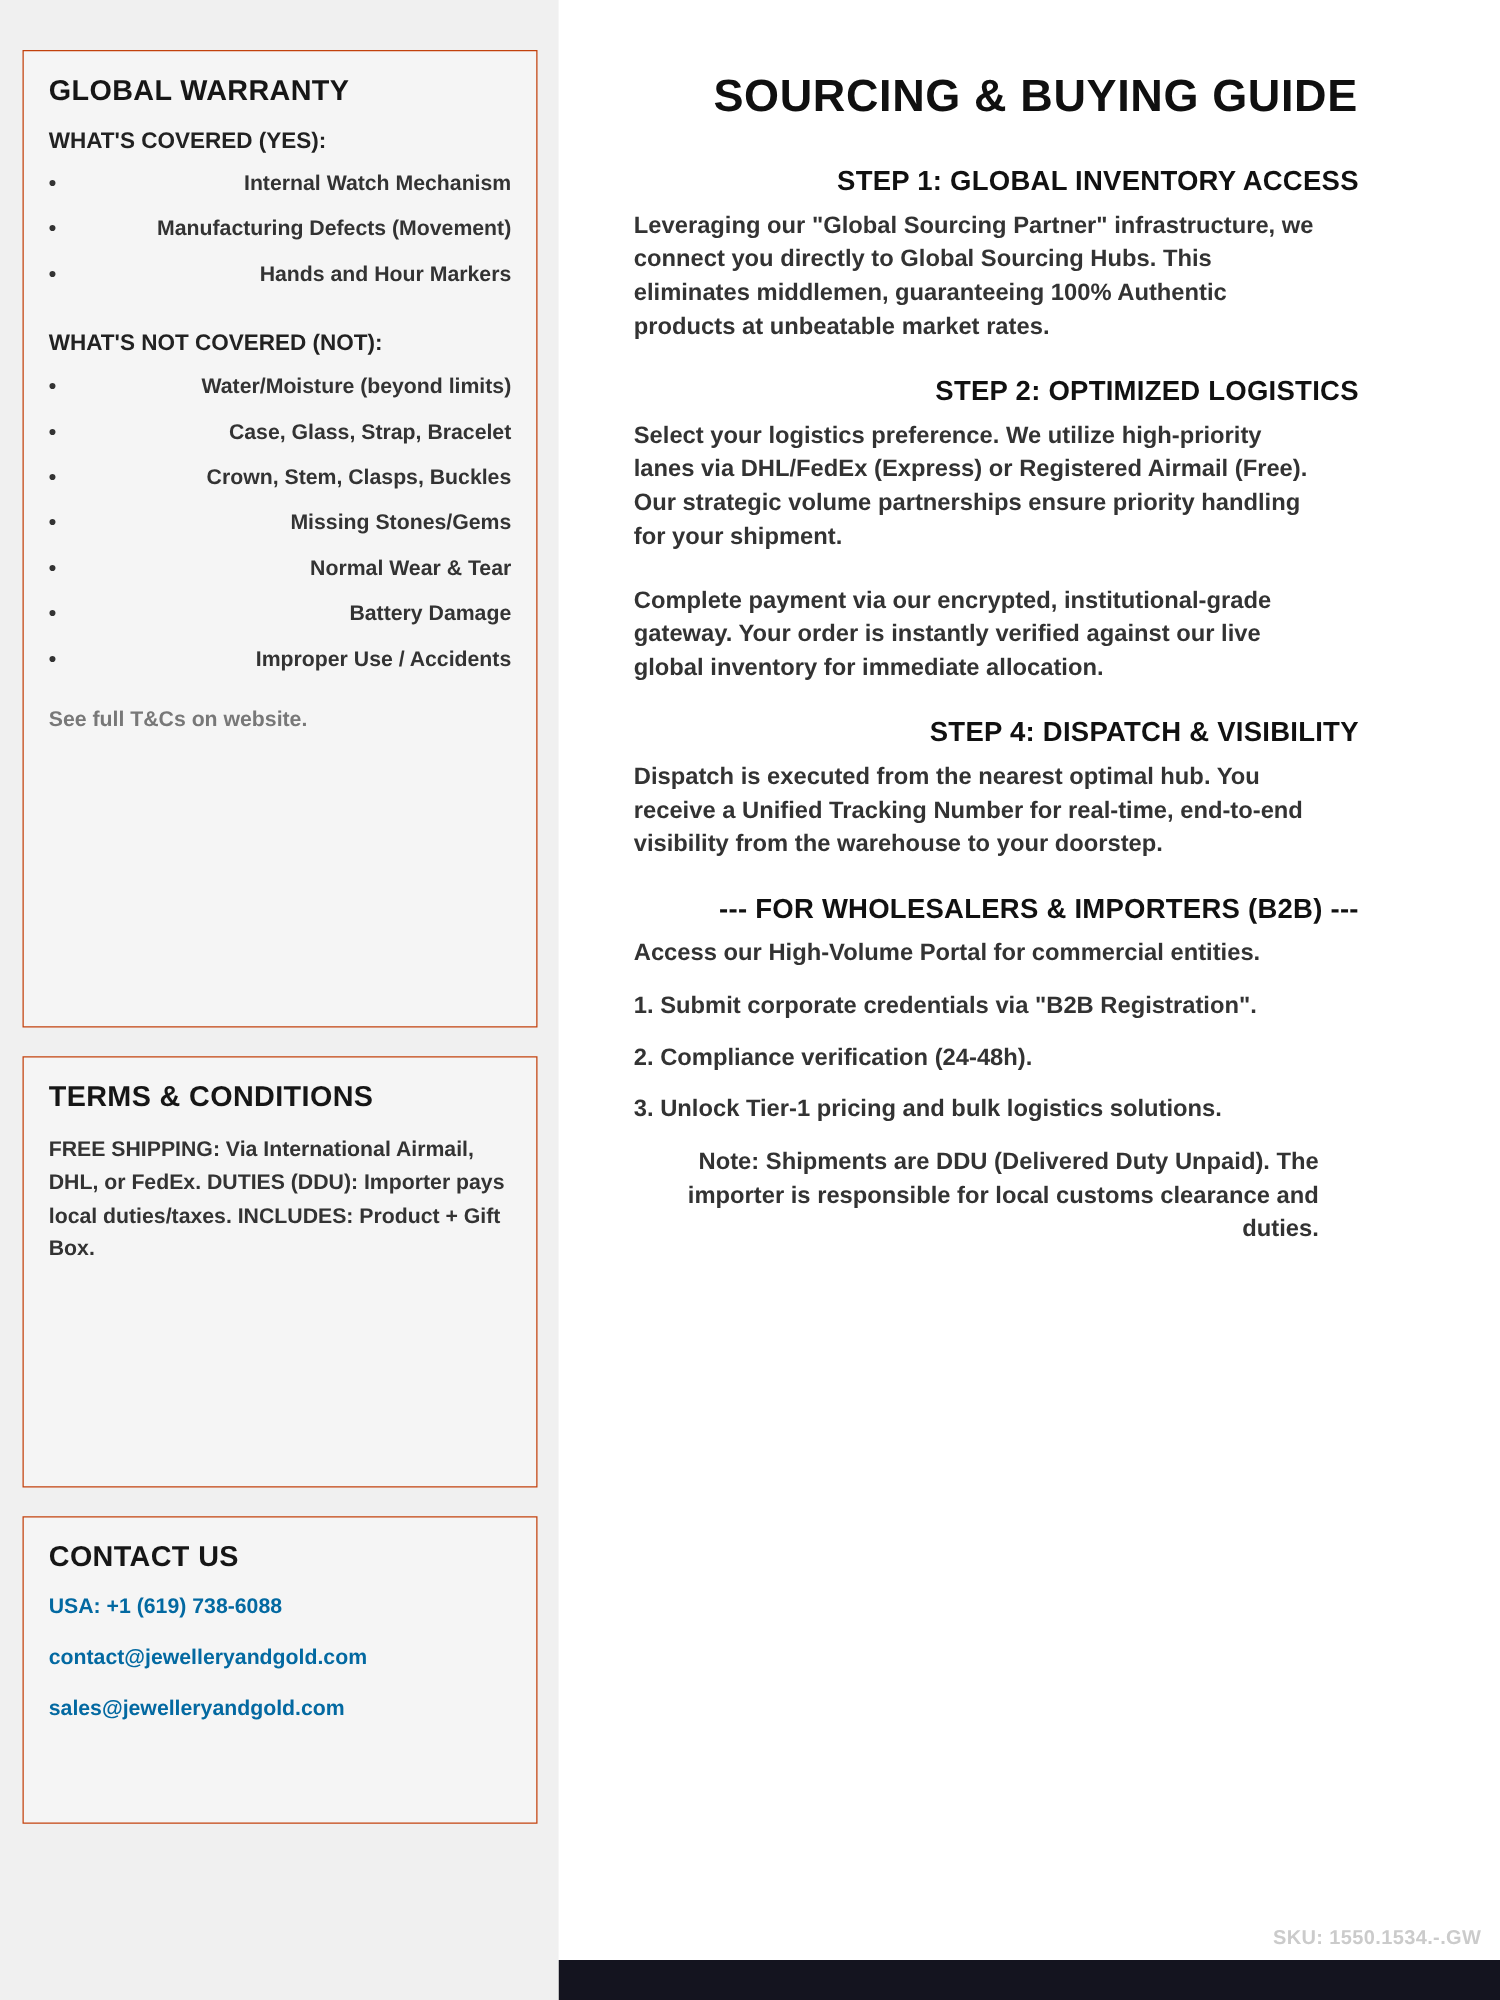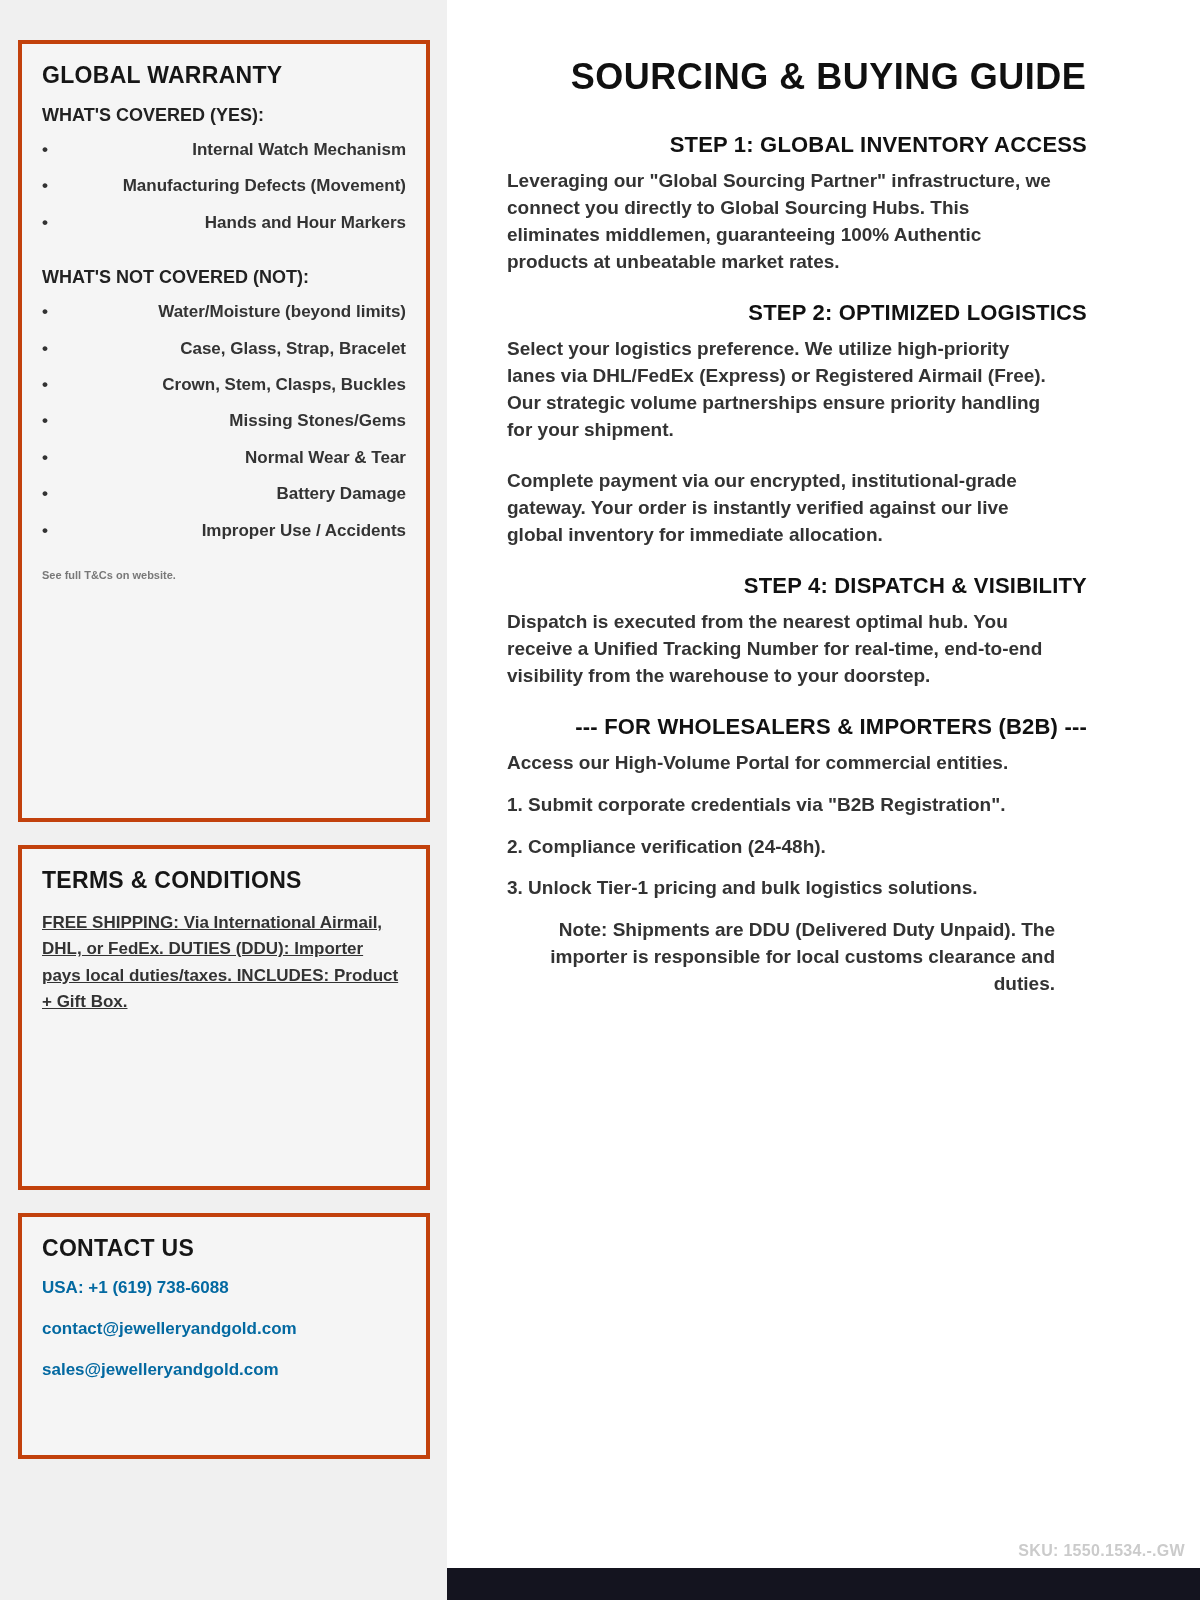--- a/index.html
+++ b/index.html
@@ -1,31 +1,31 @@
 <!DOCTYPE html>
 <html><head>
 <meta charset="utf-8">
 <style>
   html,body{margin:0;padding:0;background:#ffffff;font-family:"Liberation Sans",sans-serif;}
   .page{width:1200px;height:1600px;position:relative;display:flex;overflow:hidden;background:#ffffff;}
 
   
   .sidebar{width:447px;min-width:447px;background:#f0f0f0;padding:40px 17px 0 18px;box-sizing:border-box;}
-  .box{background:#f5f5f5;border:4px solid #c2410c;padding:18px 20px;box-sizing:border-box;margin-bottom:23px;}
+  .box{background:#f5f5f5;border:1px solid #c2410c;padding:18px 20px;box-sizing:border-box;margin-bottom:23px;}
   .box-warranty{min-height:782px;}
   .box-terms{min-height:345px;}
   .box-contact{min-height:246px;}
   .box h2{font-size:23px;font-weight:bold;margin:0 0 16px;color:#161616;letter-spacing:0.3px;}
   .box h3{font-size:18px;font-weight:bold;margin:6px 0 14px;color:#222222;}
   .box h3.second{margin-top:34px;}
   .bullets{list-style:none;margin:0;padding:0;text-align:right;}
   .bullets li{font-size:17px;font-weight:600;color:#333333;margin:0 0 16px;padding-left:16px;position:relative;line-height:1.2;}
   .bullets li::before{content:"\2022";position:absolute;left:0;top:0;color:#333333;}
-  .footnote{margin-top:28px;color:#787878;font-size:11px;font-weight:600;}
-  .terms-body{font-size:17px;font-weight:600;color:#333333;line-height:1.55;margin:0;text-decoration:underline;}
+  .footnote{margin-top:28px;color:#787878;font-size:17px;font-weight:600;}
+  .terms-body{font-size:17px;font-weight:600;color:#333333;line-height:1.55;margin:0;}
   .contact-line{font-size:17px;font-weight:600;color:#0369a1;margin:0 0 21px;}
 
   
   .main{flex:1;position:relative;padding:56px 50px 0 60px;box-sizing:border-box;background:#ffffff;}
   .main-title{text-align:center;font-size:36px;font-weight:bold;letter-spacing:0.5px;color:#101010;margin:0 0 34px;}
   .section{margin-bottom:24px;max-width:580px;}
   .section h2{font-size:22px;font-weight:bold;margin:0 0 10px;color:#111111;letter-spacing:0.2px;text-align:right;}
   .section p{font-size:19px;font-weight:600;color:#333333;line-height:1.42;margin:0 0 15px;max-width:548px;}
   .note-gap{margin-top:32px;text-align:right;}
   .sku{position:absolute;right:15px;bottom:40px;font-size:16px;font-weight:bold;color:#cbcbcb;letter-spacing:0.3px;}

